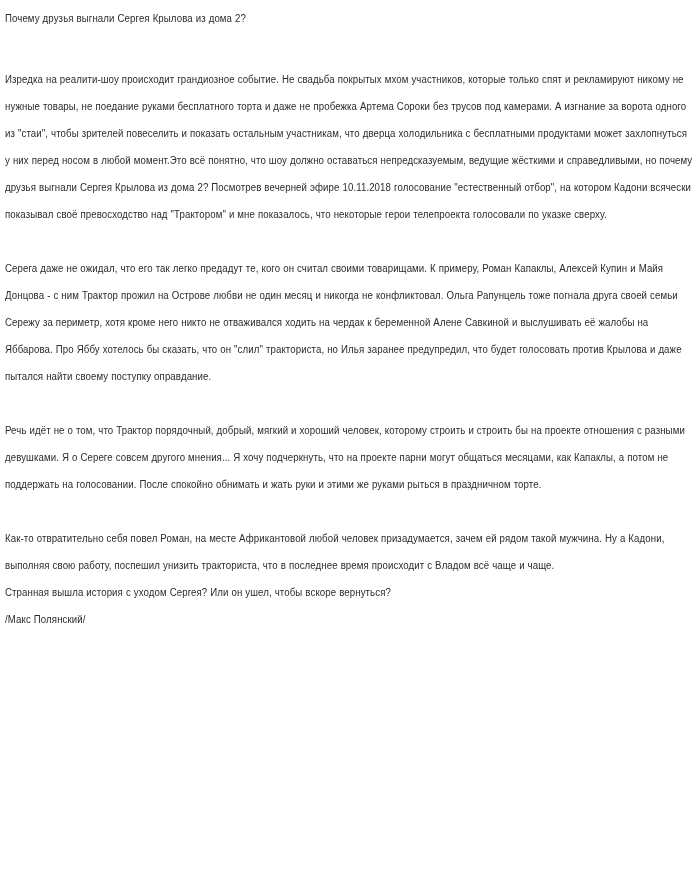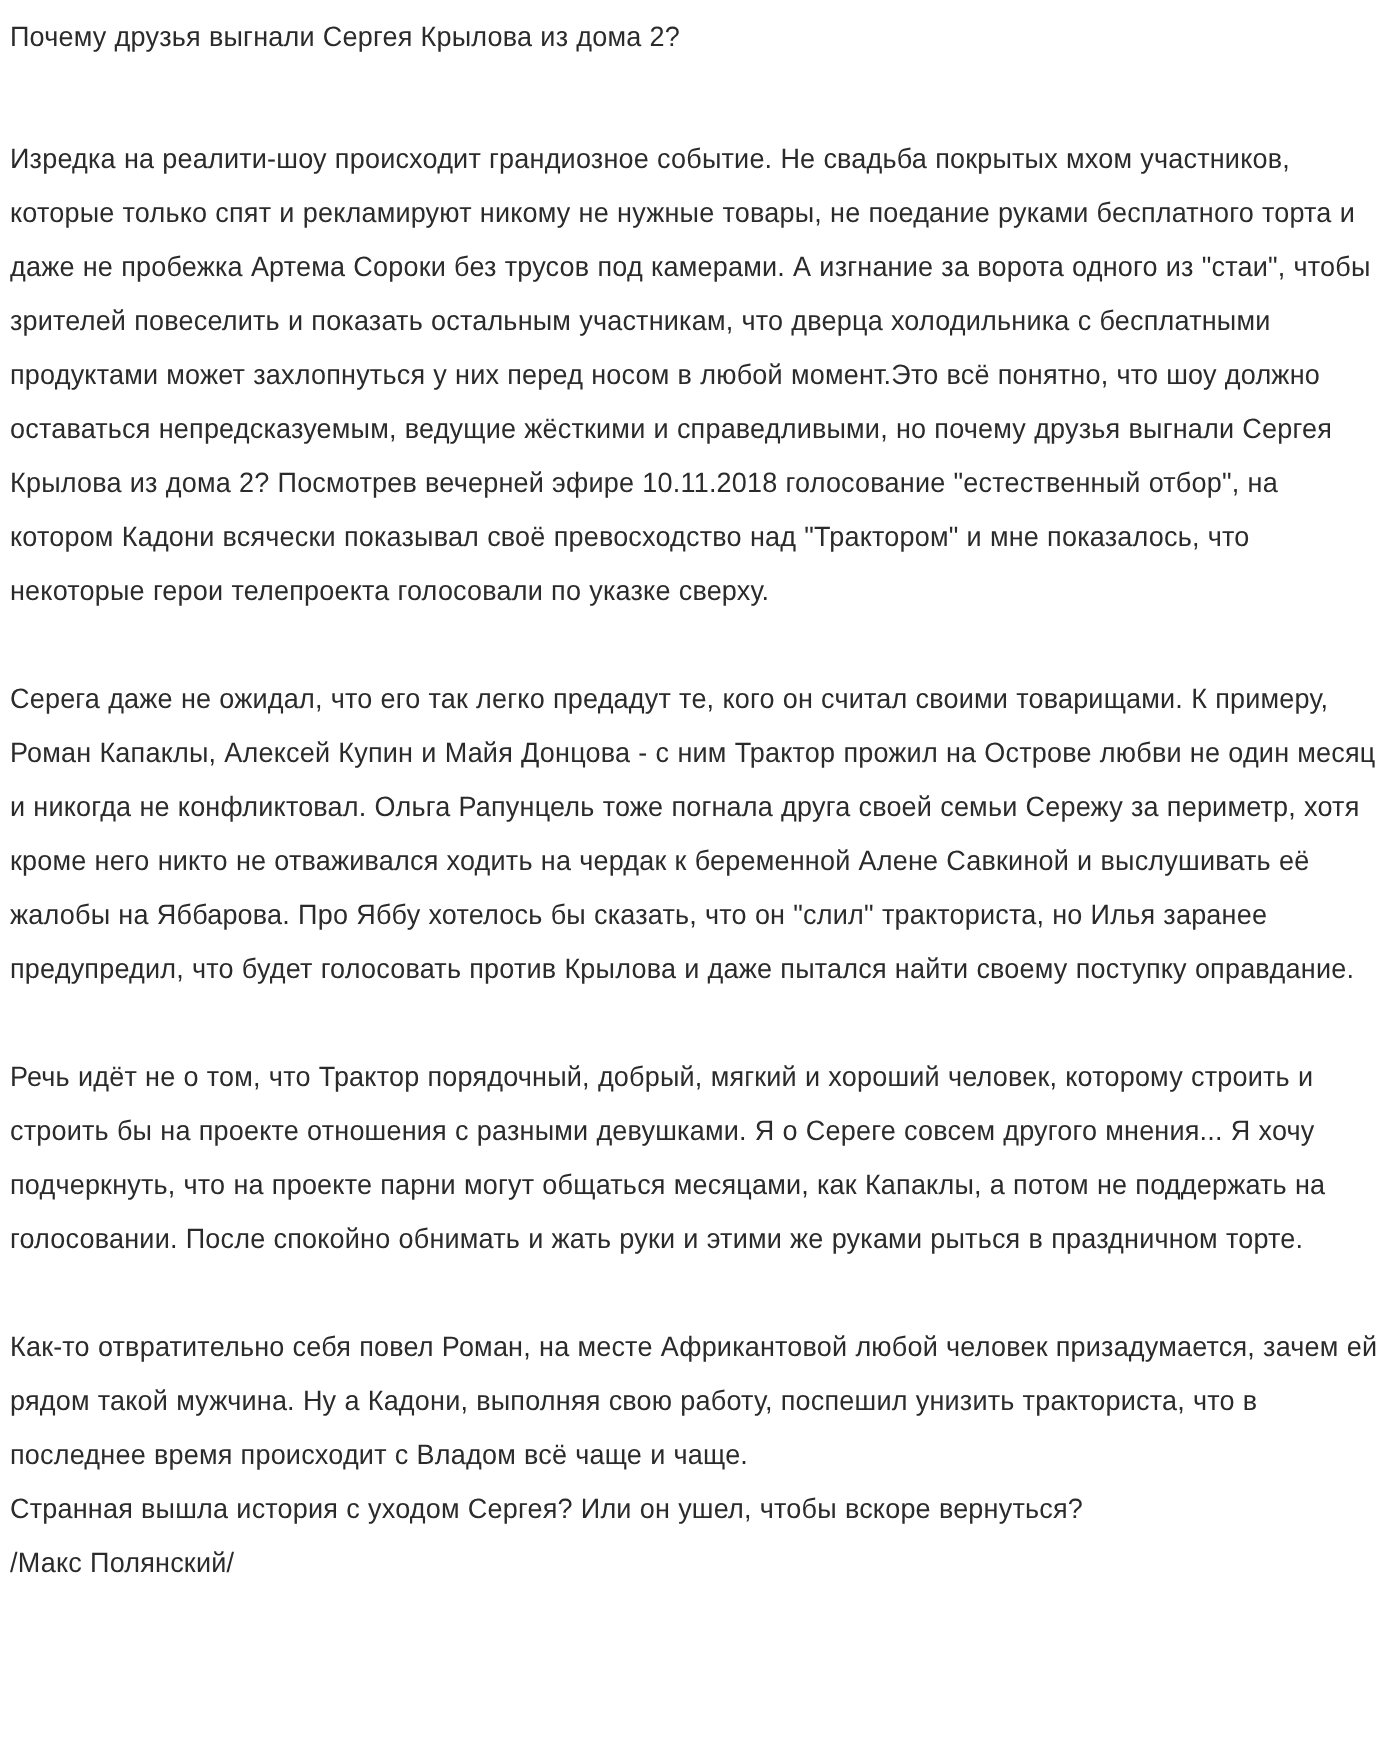--- a/index.html
+++ b/index.html
@@ -12,21 +12,21 @@
     width: 699px;
     height: 882px;
     overflow: hidden;
     font-family: "Liberation Sans", "DejaVu Sans", sans-serif;
   }
   #article {
     box-sizing: border-box;
     width: 699px;
     padding: 5px 6px 0 5px;
     color: #2b2b2b;
-    font-size: 14px;
+    font-size: 10px;
     line-height: 27px;
     letter-spacing: 0.1px;
     -webkit-font-smoothing: antialiased;
   }
   
   #article p,
   #article h1 {
     margin: 0;
     padding: 0;
     font-weight: normal;

